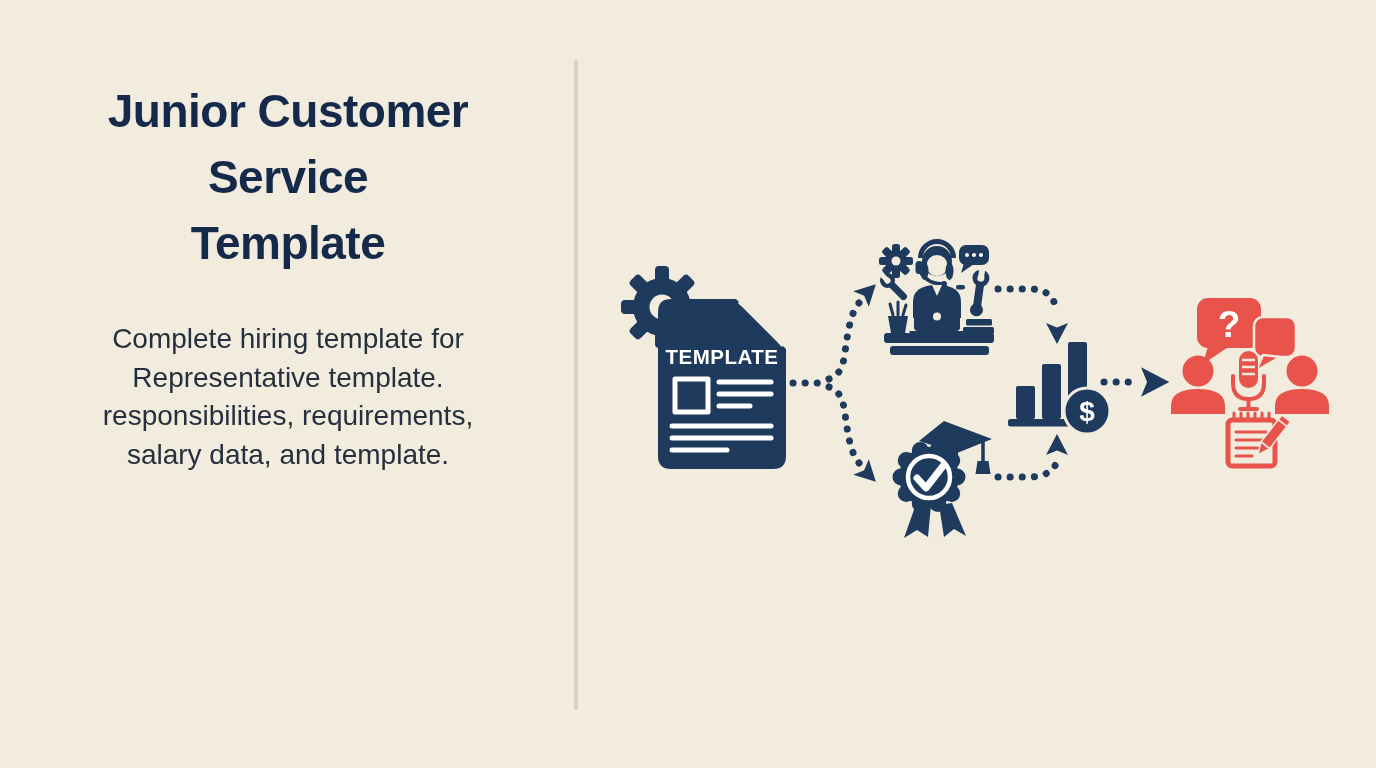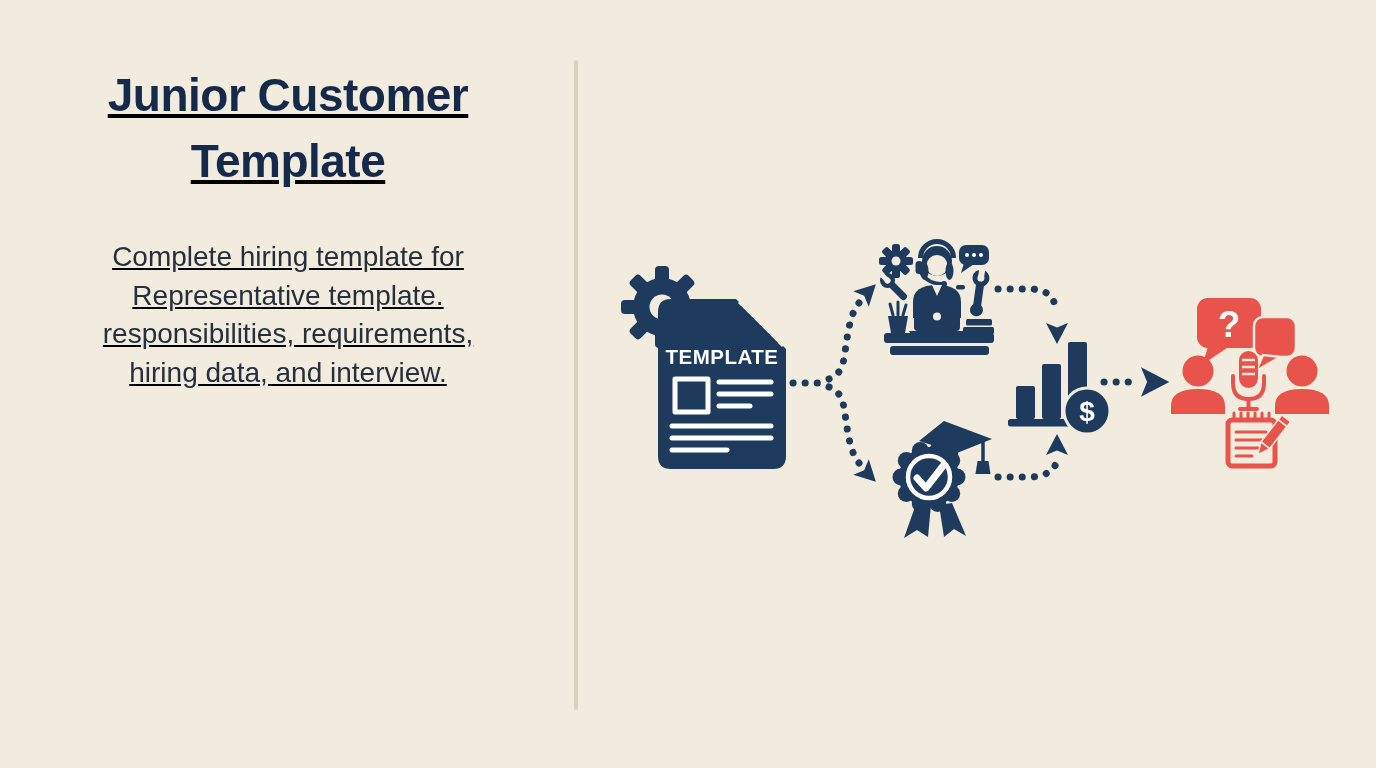--- a/index.html
+++ b/index.html
@@ -5,23 +5,22 @@
   html,body{margin:0;padding:0;}
   .canvas{
     position:relative;
     width:1376px;height:768px;
     background:#f2ecdf;
     overflow:hidden;
     font-family:"Liberation Sans", sans-serif;
   }
   .left-panel{
     position:absolute;
-    left:33px;top:0;width:510px;
+    left:33px;top:16px;width:510px;
     text-align:center;
-    text-decoration:underline;
   }
   .title{
     margin:62px 0 0 0;
     font-size:46px;
     line-height:66px;
     font-weight:bold;
     letter-spacing:-0.5px;
     color:#15294b;
   }
   .title .line{display:block;}
@@ -49,27 +48,28 @@
   svg text{font-family:"Liberation Sans", sans-serif;}
 </style>
 </head>
 <body>
 
 <div class="canvas">
 
   <div class="left-panel">
     <h1 class="title">
       <span class="line">Junior Customer</span>
+      <span class="line">Service</span>
       <span class="line">Template</span>
     </h1>
     <p class="subtitle">
       <span class="line">Complete hiring template for</span>
       <span class="line">Representative template.</span>
       <span class="line">responsibilities, requirements,</span>
-      <span class="line">hiring data, and interview.</span>
+      <span class="line">salary data, and template.</span>
     </p>
   </div>
 
   <div class="divider"></div>
 
   <svg class="flow-svg" viewBox="576 0 800 768">
     <defs>
       <path id="ah" d="M 0 -11 L 21 0 L 0 11 L 4.5 0 Z"></path>
     </defs>
 

